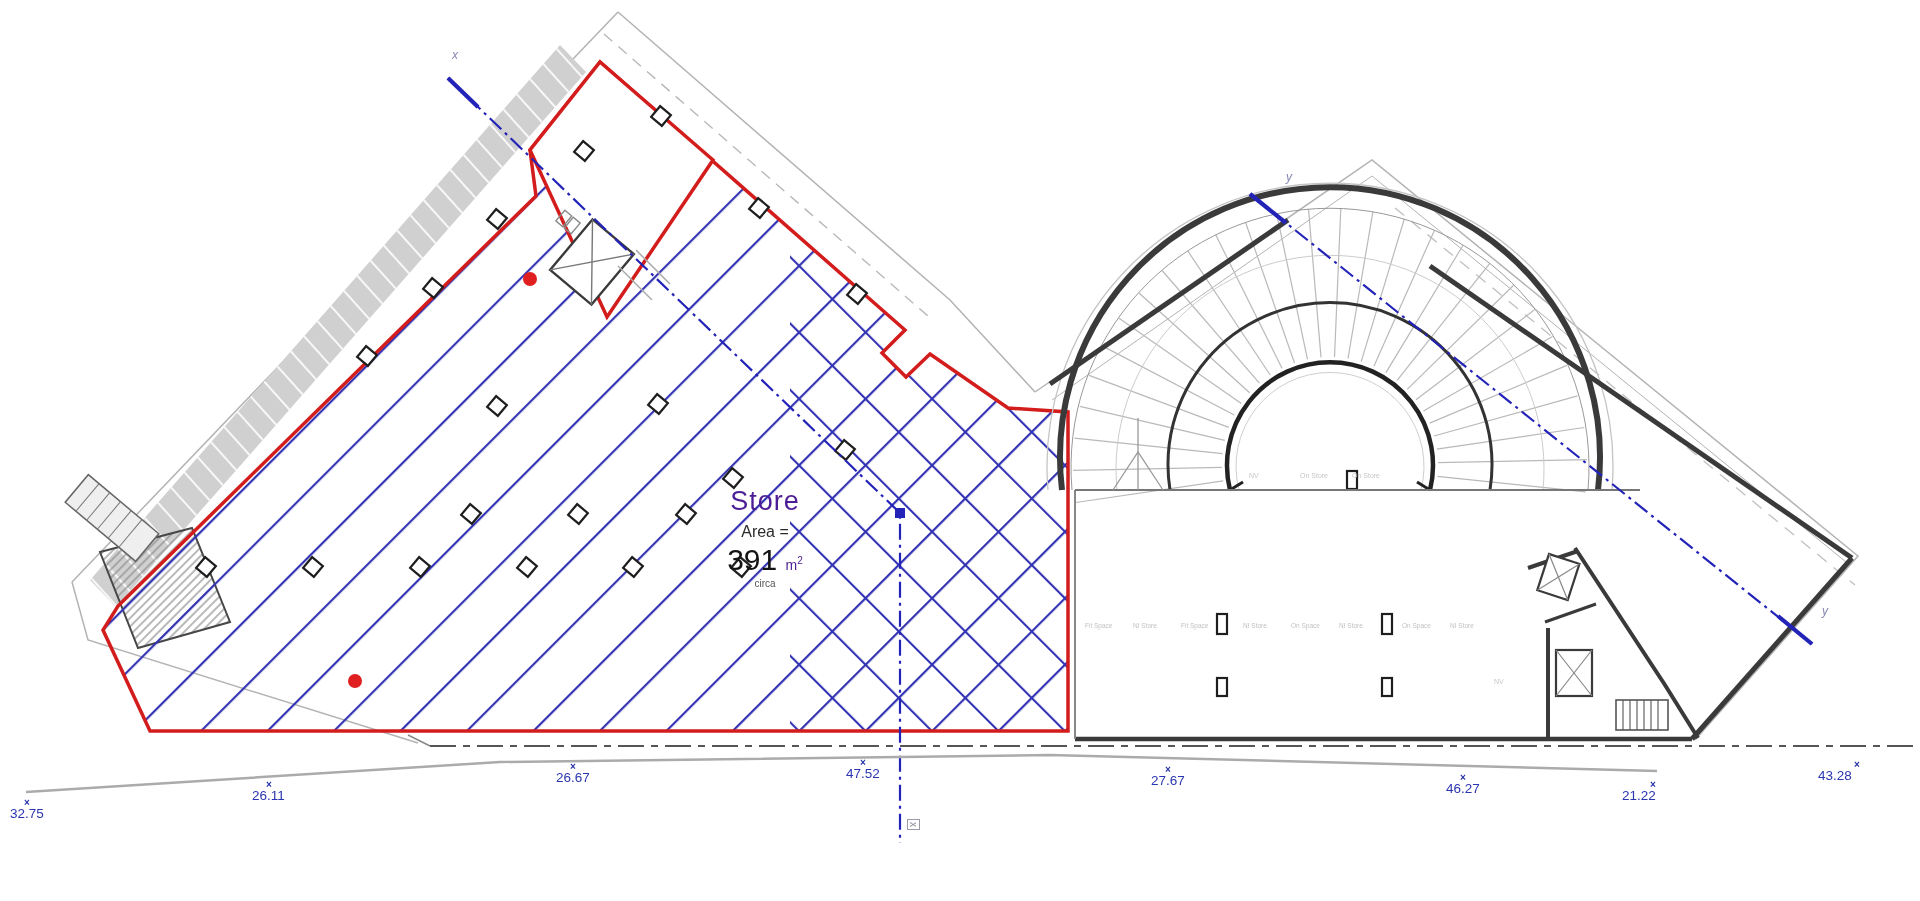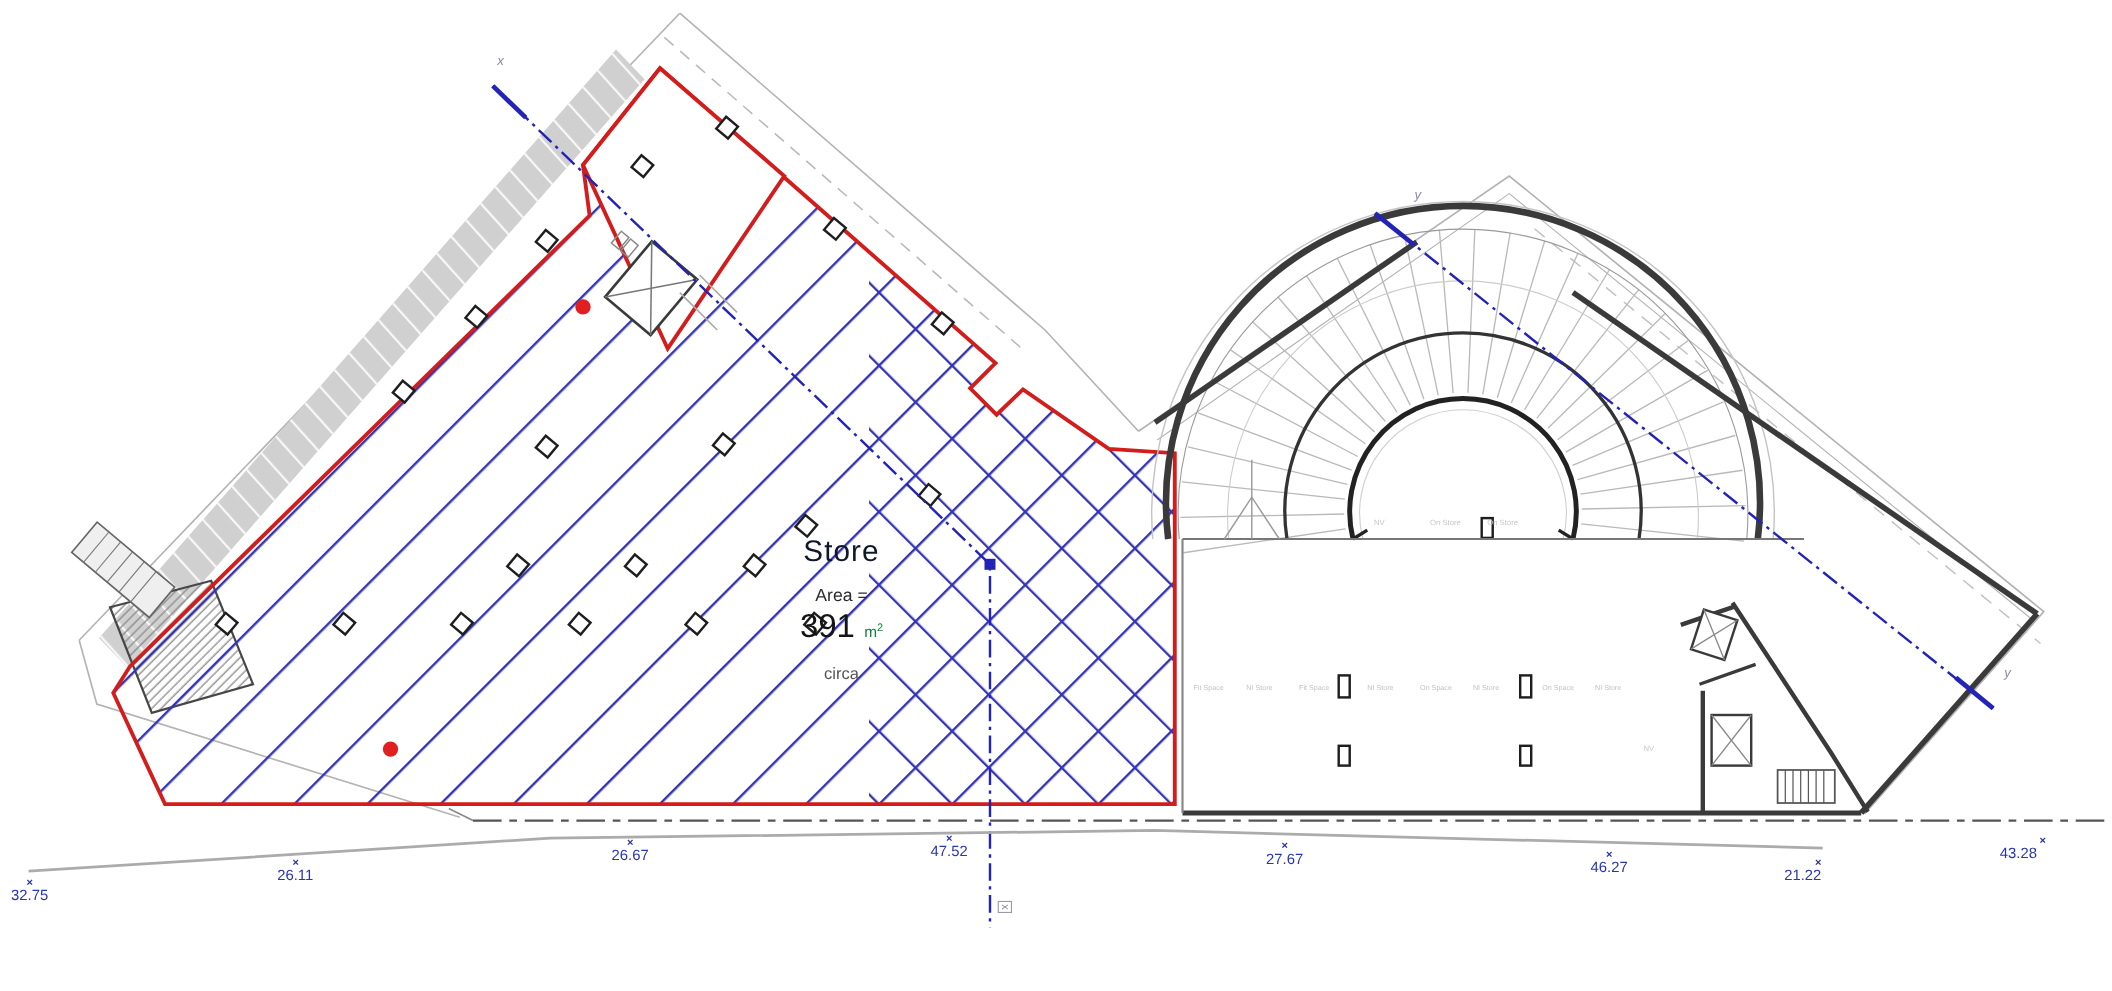--- a/index.html
+++ b/index.html
@@ -1,26 +1,26 @@
 <!DOCTYPE html>
 <html><head>
 <meta charset="utf-8">
 <style>
   html,body{margin:0;padding:0;background:#ffffff;}
   #stage{position:relative;width:1920px;height:901px;background:#ffffff;overflow:hidden;
          font-family:"Liberation Sans",sans-serif;}
   #plan-svg{position:absolute;left:0;top:0;}
   .abs{position:absolute;}
   .store-block{width:150px;text-align:center;line-height:1.15;}
-  .store-name{font-size:27px;color:#0f172a;letter-spacing:1px;}
-  .area-label{font-size:16px;color:#2b2b2b;margin-top:16px;}
+  .store-name{font-size:27px;color:#4c1d95;letter-spacing:1px;}
+  .area-label{font-size:16px;color:#2b2b2b;margin-top:6px;}
   .area-line{font-size:30px;color:#141414;margin-top:2px;}
-  .area-unit{font-size:14px;color:#15803d;}
+  .area-unit{font-size:14px;color:#4c1d95;}
   .area-sup{font-size:10px;vertical-align:super;}
-  .area-note{font-size:15px;color:#555;margin-top:16px;}
+  .area-note{font-size:10px;color:#555;margin-top:0px;}
   .level{color:#2a35b0;font-size:13.5px;white-space:nowrap;}
   .level .mark{display:block;font-weight:bold;font-size:10px;line-height:6px;margin-left:14px;color:#2330a8;}
   .seclabel{color:#8688b0;font-size:12px;font-style:italic;}
   .secend{color:#8a8a9a;font-size:10px;border:1px solid #9a9aa8;padding:0 2px;transform:rotate(90deg);}
   .tinylabel{color:#c2c2c2;font-size:6.5px;white-space:nowrap;}
   .tinylabel2{color:#c6c6c6;font-size:7px;white-space:nowrap;}
 </style>
 </head>
 <body>
 

